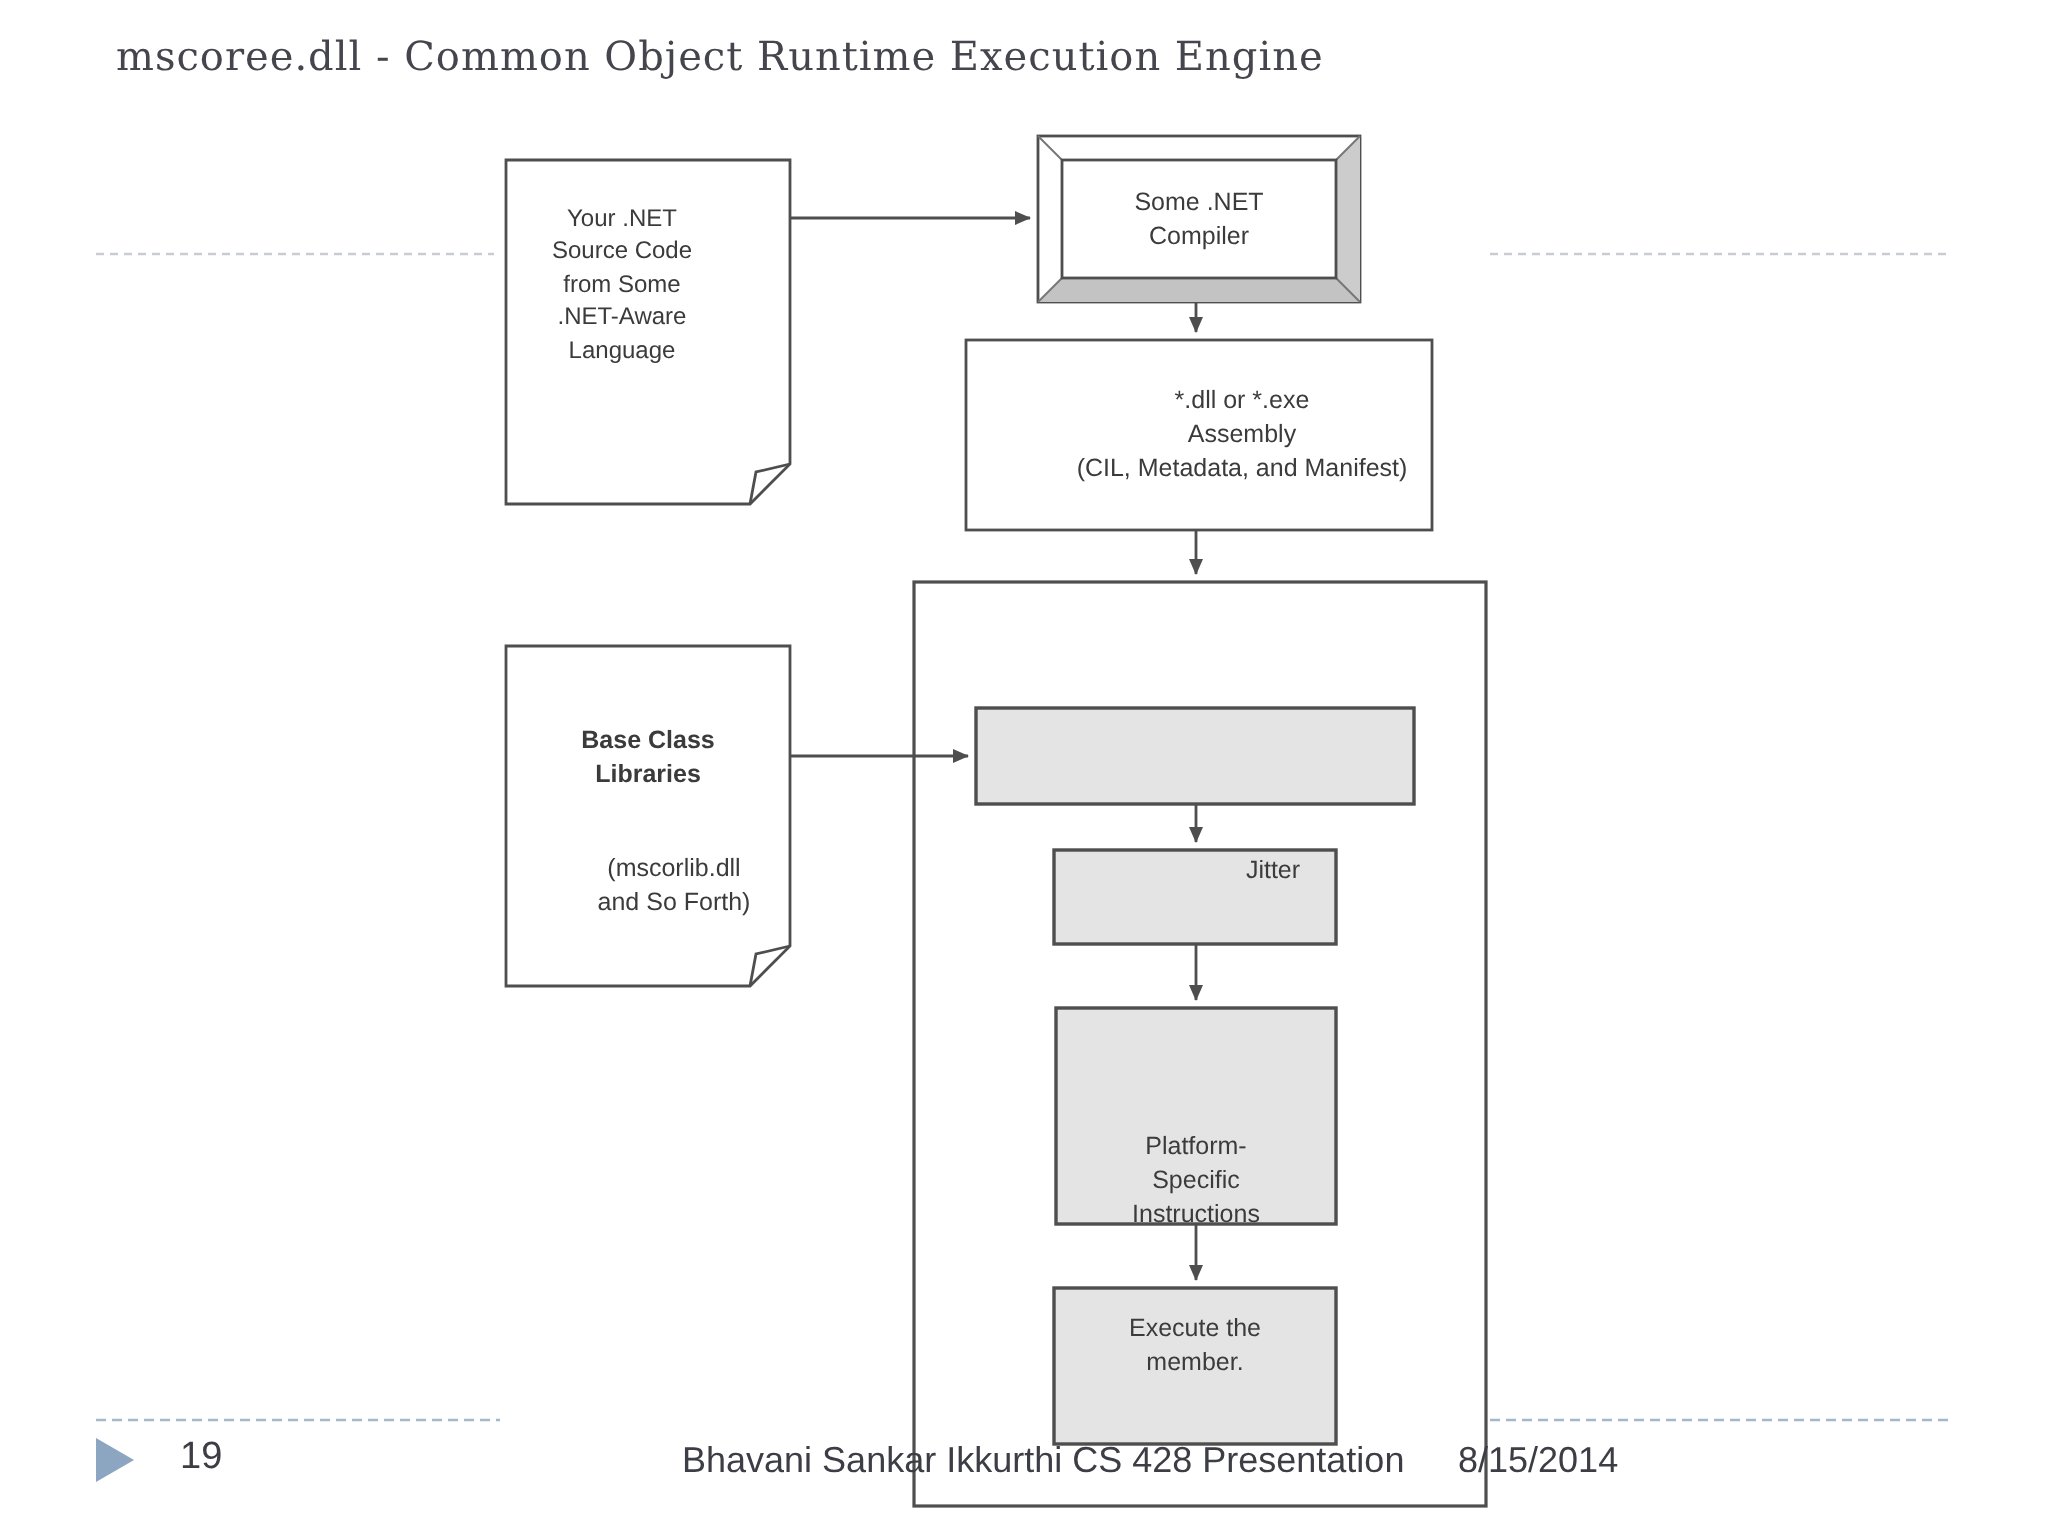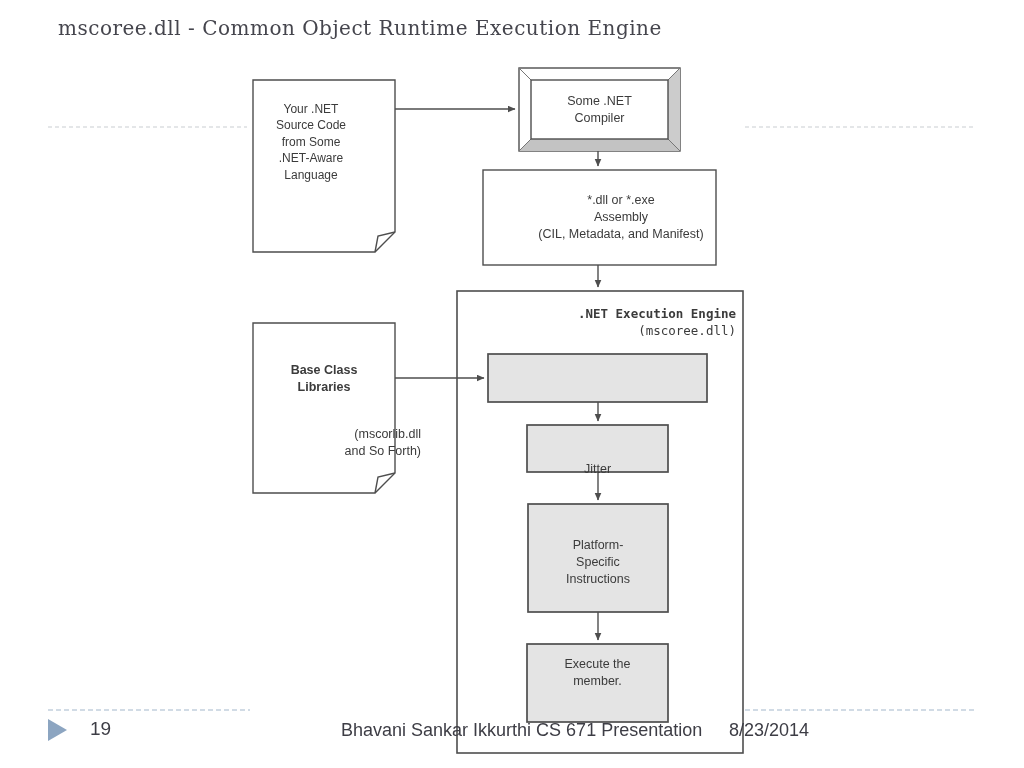--- a/index.html
+++ b/index.html
@@ -122,46 +122,42 @@
     <span>Some .NET
 Compiler</span>
   </div>
 
   <div class="dtext" style="left:483px;top:170px;width:276px;height:95px;">
     <span>*.dll or *.exe
 Assembly
 (CIL, Metadata, and Manifest)</span>
   </div>
 
-  <div class="engine-header">
-    <div class="bold">.NET Execution Engine</div>
-    <div>(mscoree.dll)</div>
-  </div>
 
 
-  <div class="dtext" style="left:527px;top:446px;width:141px;height:46px;">
+  <div class="dtext" style="left:527px;top:412px;width:141px;height:46px;padding-left:39px;">
     <span>Jitter</span>
   </div>
 
-  <div class="dtext" style="left:528px;top:504px;width:140px;height:117px;">
+  <div class="dtext" style="left:528px;top:532px;width:140px;height:117px;">
     <span>Platform-
 Specific
 Instructions</span>
   </div>
 
   <div class="dtext" style="left:527px;top:644px;width:141px;height:58px;">
     <span>Execute the
 member.</span>
   </div>
 
   <div class="dtext block bold" style="left:253px;top:362px;width:142px;">Base Class
 Libraries</div>
-  <div class="dtext block" style="left:253px;top:426px;width:168px;text-align:right;">(mscorlib.dll
+  <div class="dtext block" style="left:253px;top:426px;width:168px;">(mscorlib.dll
 and So Forth)</div>
 
   <svg class="footer-triangle" width="20" height="22" viewBox="0 0 20 22">
     <polygon points="0,0 0,22 19,11" fill="#8ca5c1" style="fill:var(--footer-marker);"></polygon>
   </svg>
   <div class="footer-text" style="left:90px;top:717px;font-size:19px;">19</div>
-  <div class="footer-text" style="left:341px;top:718px;">Bhavani Sankar Ikkurthi CS 671 Presentation</div>
-  <div class="footer-text" style="left:729px;top:718px;">8/23/2014</div>
+  <div class="footer-text" style="left:341px;top:718px;">Bhavani Sankar Ikkurthi CS 428 Presentation</div>
+  <div class="footer-text" style="left:729px;top:718px;">8/15/2014</div>
 
 </div>
 
 </body></html>

